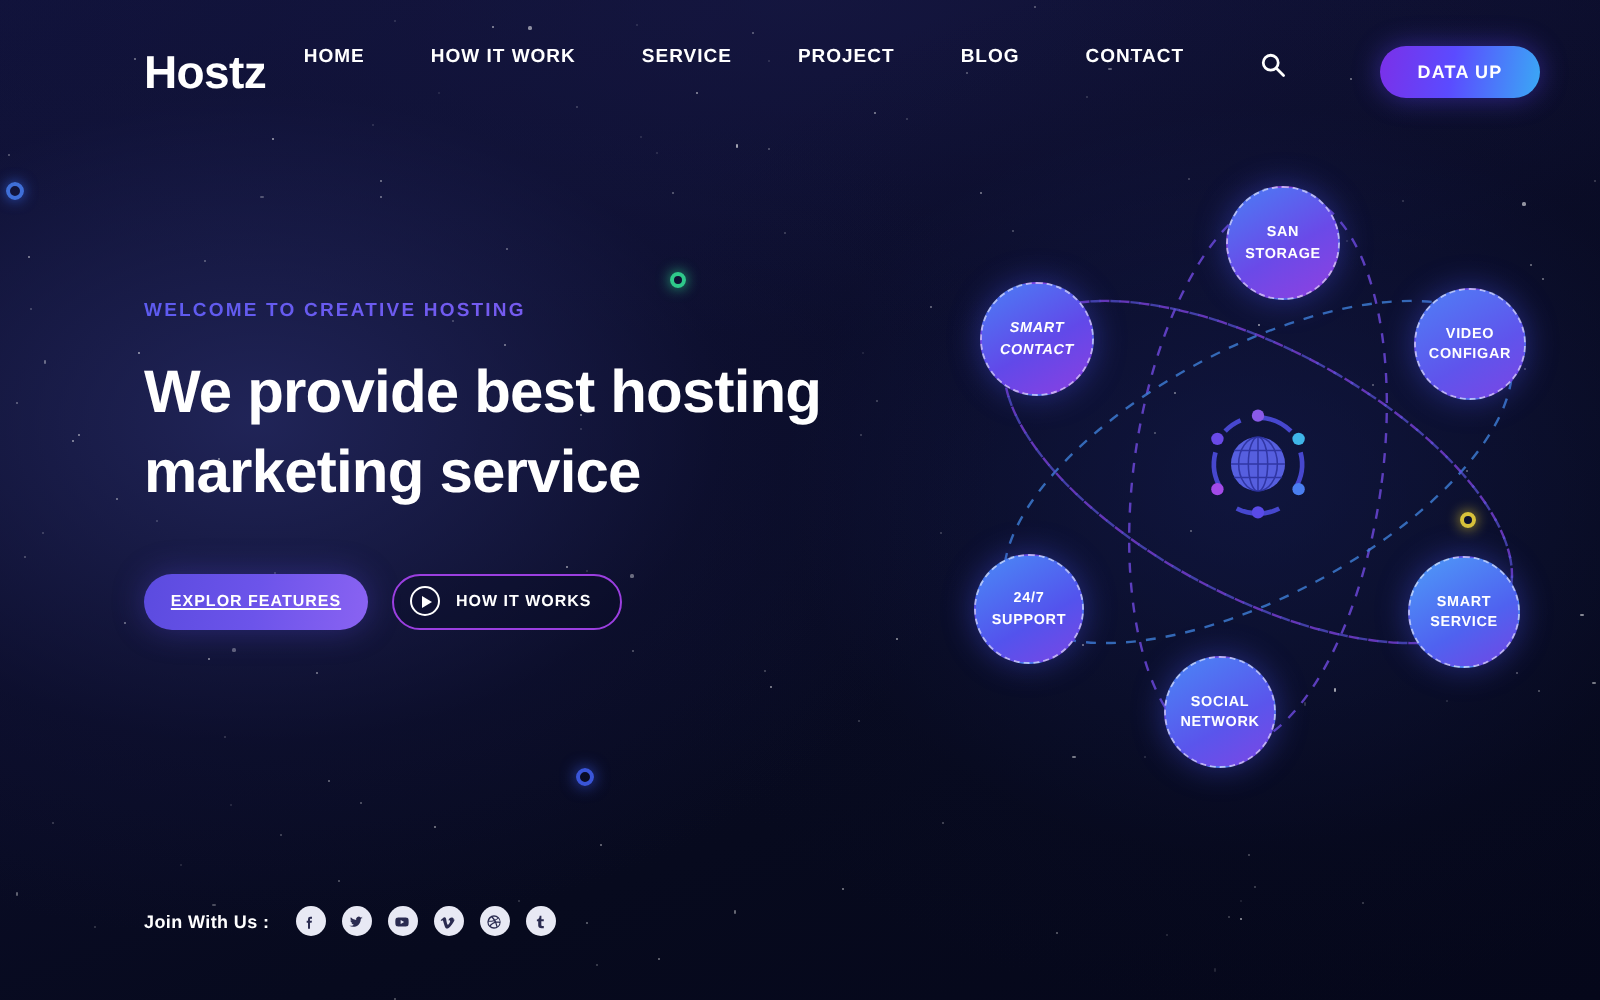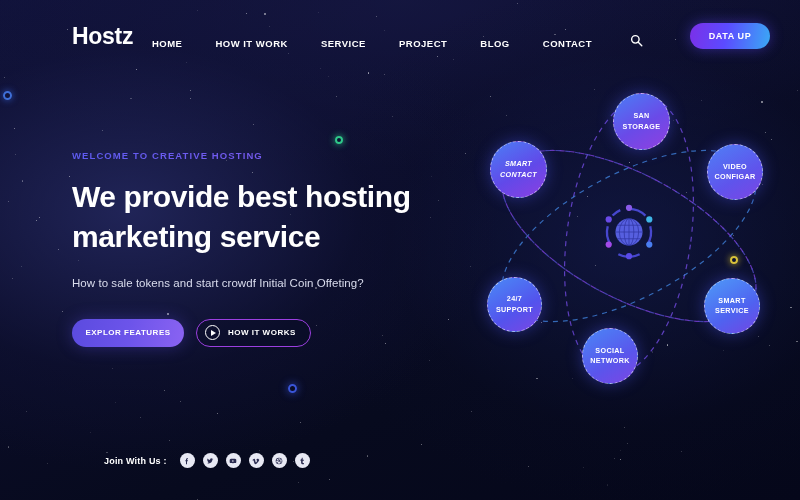--- a/index.html
+++ b/index.html
@@ -36,21 +36,21 @@
     z-index: 20;
   }
   .logo {
     color: #ffffff;
     font-size: 23px;
     font-weight: bold;
     letter-spacing: -0.3px;
   }
   .nav {
     margin-left: auto;
-    display: flex; align-items: flex-end;
+    display: flex; align-items: flex-start;
     gap: 33px;
   }
   .nav-link {
     color: #ffffff;
     font-size: 9.5px;
     font-weight: bold;
     letter-spacing: 0.5px;
     text-decoration: none;
     white-space: nowrap;
   }
@@ -113,20 +113,21 @@
     width: 112px; height: 28px;
     border-radius: 14px;
     border: none;
     background: linear-gradient(100deg, #5b4bdf 0%, #6c54ea 50%, #8a63f2 100%);
     color: #fff;
     font-size: 8px;
     font-weight: bold;
     letter-spacing: 0.5px;
     display: flex; align-items: center; justify-content: center;
     box-shadow: 0 0 16px rgba(92,76,230,.35);
+    text-decoration: underline;
   }
   .btn-ghost {
     height: 28px;
     padding: 0 14px 0 8px;
     border-radius: 14px;
     border: 1px solid #9b3fe0;
     background: rgba(10,12,36,0.35);
     color: #fff;
     font-size: 8px;
     font-weight: bold;
@@ -148,21 +149,20 @@
     border-bottom: 3.2px solid transparent;
     margin-left: 1.5px;
   }
   
   .social {
     position: absolute;
     left: 72px; bottom: 32px;
     display: flex; align-items: center;
     gap: 8px;
     z-index: 10;
-    margin-left: 32px;
   }
   .social-label {
     color: #ffffff;
     font-size: 9px;
     font-weight: bold;
     letter-spacing: 0.2px;
     margin-right: 5px;
   }
   .social-icon {
     width: 15px; height: 15px;
@@ -383,21 +383,20 @@
       <button class="signup">DATA UP</button>
     </div>
   </div>
 
   <div class="hero">
     <div class="eyebrow">WELCOME TO CREATIVE HOSTING</div>
     <h1 class="title">
       <span>We provide best hosting</span><br>
       <span>marketing service</span>
     </h1>
-    <div class="subtitle">How to sale tokens and start crowdf Initial Coin Offeting?</div>
     <div class="cta-row">
       <button class="btn-primary">EXPLOR FEATURES</button>
       <button class="btn-ghost">
         <span class="play"></span>
         <span>HOW IT WORKS</span>
       </button>
     </div>
   </div>
 
   <div class="social">

